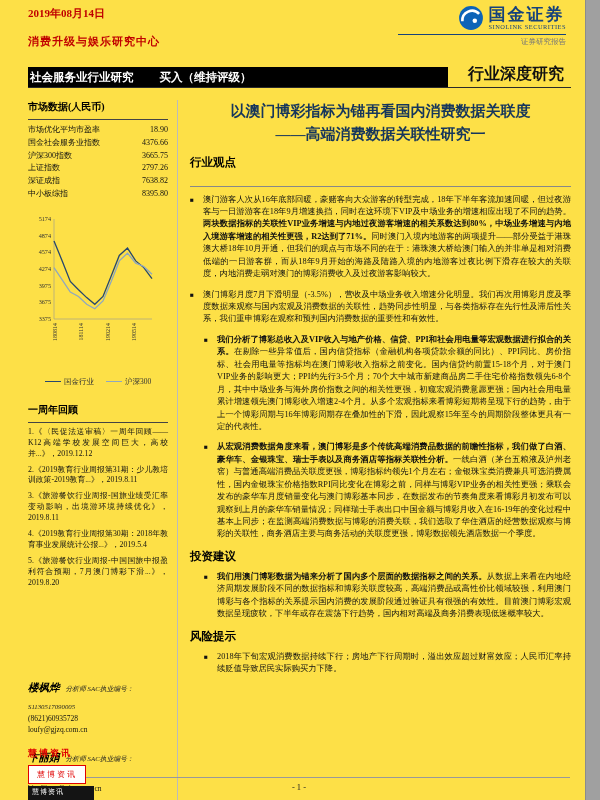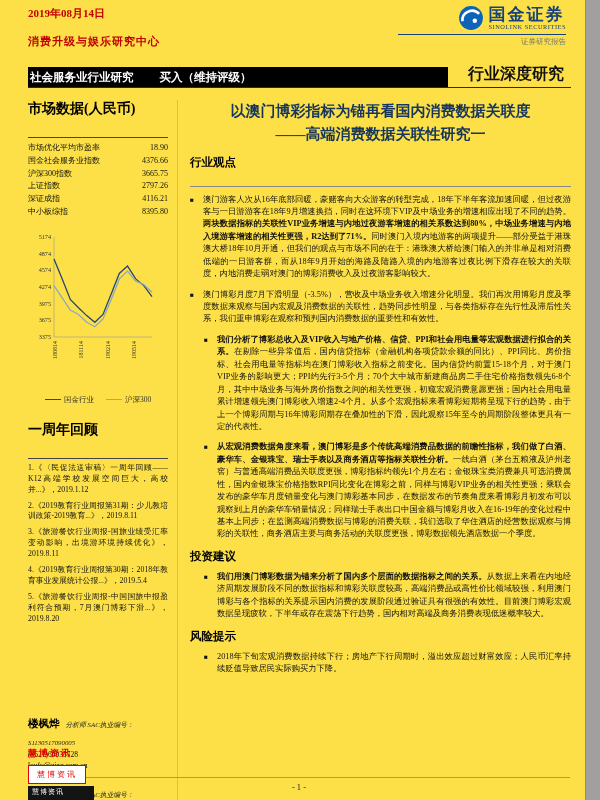--- a/index.html
+++ b/index.html
@@ -28,37 +28,37 @@
     font-weight:bold;font-size:11.5px;display:flex;align-items:center;padding-left:2px;box-sizing:border-box;}
   .black-bar .rating{margin-left:26px;}
   .bar-right{position:absolute;right:22px;bottom:3px;font-weight:bold;font-size:16px;color:#111;}
 
   
   .columns{display:flex;margin:12px 15px 0 28px;}
   .sidebar{width:140px;flex:none;padding-right:9px;border-right:1px solid #bbbbbb;}
   .content{flex:1;padding-left:12px;}
 
   
-  .blk-title{font-size:14px;font-weight:bold;padding-bottom:19px;border-bottom:1px solid #444;margin-bottom:4px;}
+  .blk-title{font-size:10px;font-weight:bold;padding-bottom:5px;border-bottom:1px solid #444;margin-bottom:4px;}
   .market-row{display:flex;justify-content:space-between;font-size:8px;line-height:1.6;color:#111;}
 
   
   .chart{margin-top:12px;}
   .legend{display:flex;justify-content:center;gap:12px;font-size:7.5px;color:#333;margin-top:2px;}
   .legend-item{display:flex;align-items:center;gap:3px;}
   .swatch{display:inline-block;width:16px;border-top:1.6px solid #000;}
 
   
   .reports{margin-top:16px;}
   .report-item{font-size:7.8px;line-height:1.4;margin-bottom:5px;color:#111;text-align:justify;}
 
   
   .analysts{margin-top:88px;}
   .analyst{margin-bottom:11px;}
-  .aname{font-weight:bold;font-size:10.5px;margin-right:6px;}
+  .aname{font-weight:bold;font-size:10.5px;margin-right:6px;font-style:italic;}
   .acert{font-size:6.8px;font-style:italic;color:#222;}
   .acontact{font-size:7.5px;line-height:1.55;color:#111;}
 
   
   .title{color:#16365c;font-weight:bold;font-size:15px;line-height:1.55;text-align:center;margin:0 0 8px 0;}
   .sec-h{font-size:11.5px;font-weight:bold;margin:4px 0 7px 0;color:#000;}
   .sec-h.u{border-bottom:1px solid #888;padding-bottom:16px;}
   .bullet{display:flex;font-size:8.3px;line-height:1.5;margin-bottom:8px;color:#111;}
   .bullet .marker{flex:none;width:13px;font-size:6.5px;line-height:1.95;}
   .bullet.lv2{margin-left:14px;}
@@ -130,21 +130,21 @@
               <div class="market-row">
                 <span>沪深300指数</span>
                 <span>3665.75</span>
               </div>
               <div class="market-row">
                 <span>上证指数</span>
                 <span>2797.26</span>
               </div>
               <div class="market-row">
                 <span>深证成指</span>
-                <span>4116.21</span>
+                <span>7638.82</span>
               </div>
               <div class="market-row">
                 <span>中小板综指</span>
                 <span>8395.80</span>
               </div>
             </div>
         </div>
 
         <div class="chart">
           <svg id="chartsvg" width="130" height="158">
@@ -172,21 +172,21 @@
             </span>
             <span class="legend-item">
               <span class="swatch" style="border-top-color: rgb(143, 168, 191);"></span>
               <span>沪深300</span>
             </span>
           </div>
 
         <div class="reports">
           <div class="blk-title">一周年回顾</div>
           <div>
-              <div class="report-item">1.《〈民促法送审稿〉一周年回顾——K12高端学校发展空间巨大，高校并...》，2019.1.12</div>
+              <div class="report-item">1.《〈民促法送审稿〉一周年回顾——K12高端学校发展空间巨大，高校并...》，2019.12.12</div>
               <div class="report-item">2.《2019教育行业周报第31期：少儿教培训政策-2019教育...》，2019.8.11</div>
               <div class="report-item">3.《旅游餐饮行业周报-国旅业绩受汇率变动影响，出境游环境持续优化》，2019.8.11</div>
               <div class="report-item">4.《2019教育行业周报第30期：2018年教育事业发展统计公报...》，2019.5.4</div>
               <div class="report-item">5.《旅游餐饮行业周报-中国国旅中报盈利符合预期，7月澳门博彩下滑...》，2019.8.20</div>
             </div>
         </div>
 
         <div class="analysts">
             <div class="analyst">
               <div><span class="aname">楼枫烨</span><span class="acert">分析师 SAC执业编号：S1130517090005</span></div>

